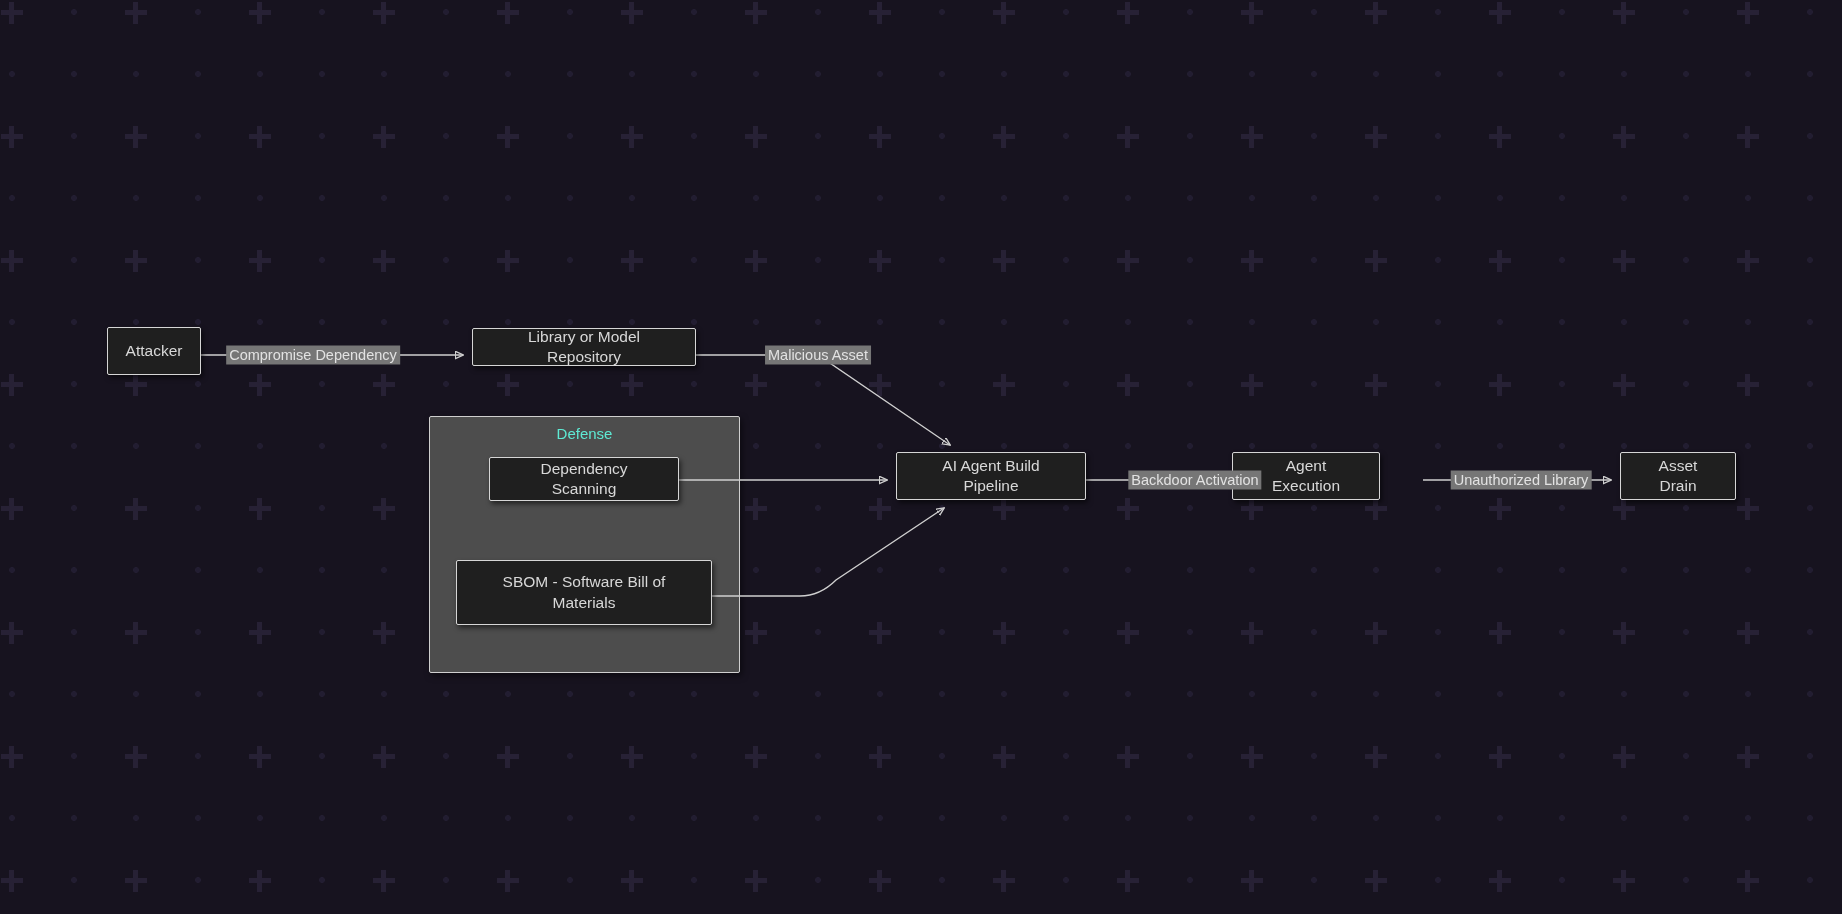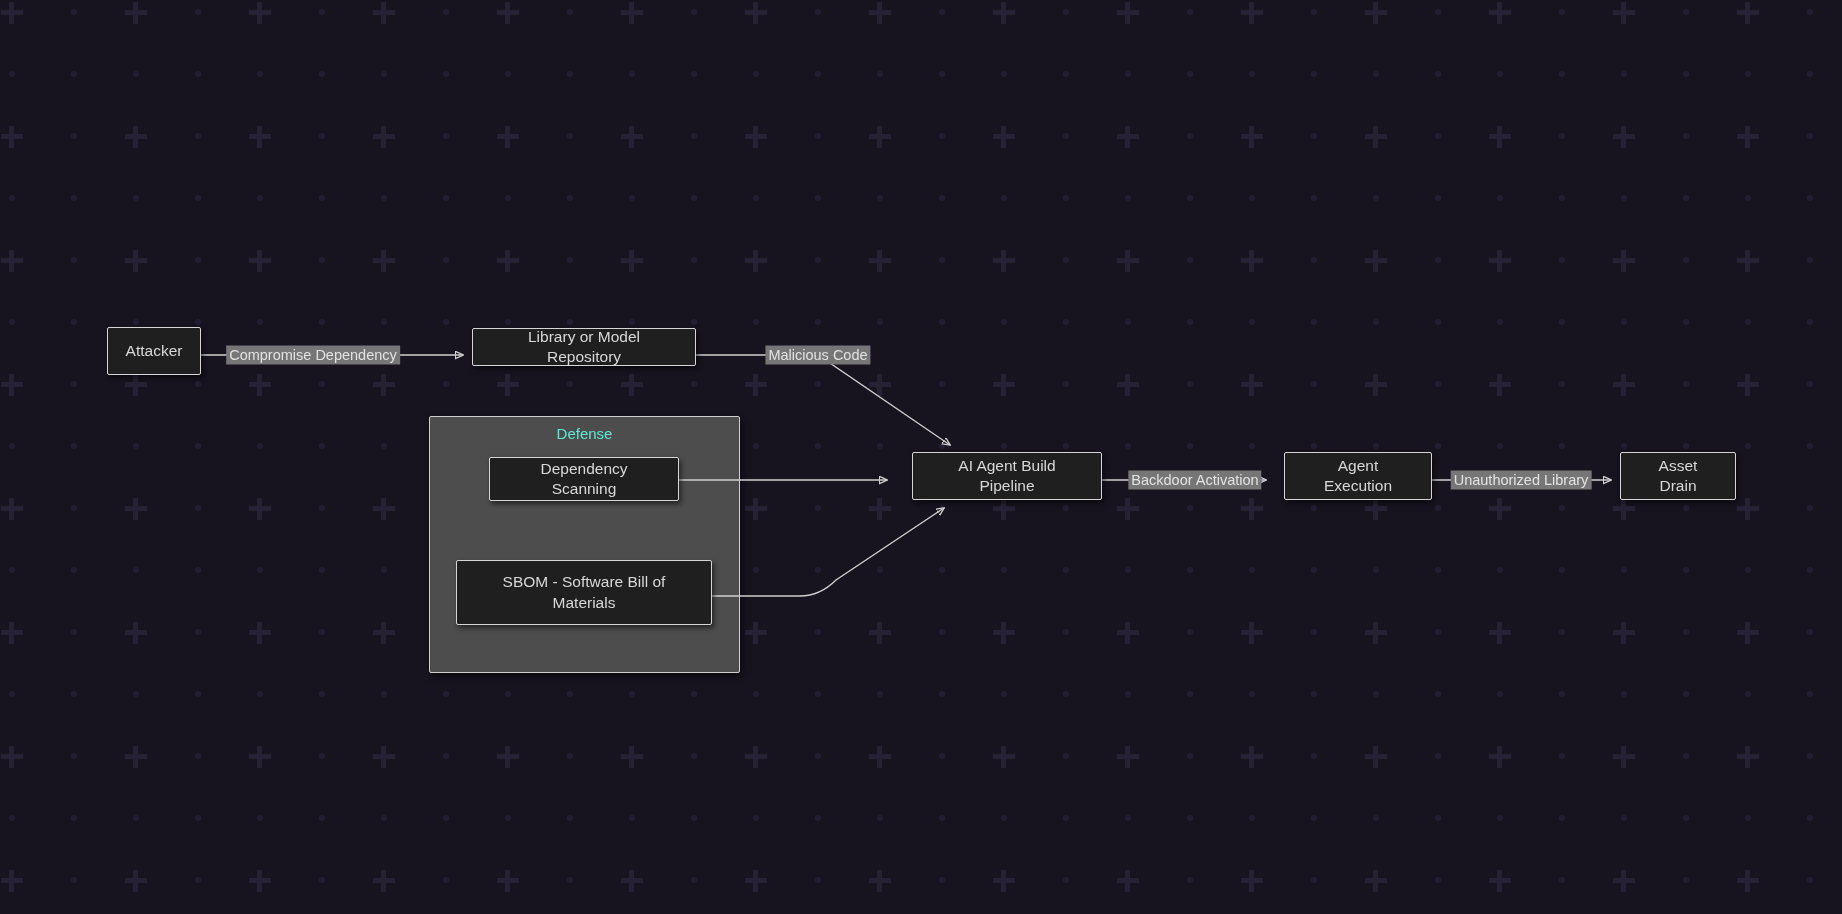--- a/index.html
+++ b/index.html
@@ -140,38 +140,38 @@
   </svg>
 
   <div class="node" id="n-attacker" style="left: 107px; top: 327px; width: 94px; height: 48px;">
     <span>Attacker</span>
   </div>
 
   <div class="node" id="n-repository" style="left: 472px; top: 328px; width: 224px; height: 38px;">
     <span>Library or Model Repository</span>
   </div>
 
-  <div class="node" id="n-pipeline" style="left: 896px; top: 452px; width: 190px; height: 48px; margin-left: 16px;">
+  <div class="node" id="n-pipeline" style="left: 896px; top: 452px; width: 190px; height: 48px;">
     <span>AI Agent Build Pipeline</span>
   </div>
 
-  <div class="node" id="n-execution" style="left: 1284px; top: 452px; width: 148px; height: 48px;">
+  <div class="node" id="n-execution" style="left: 1232px; top: 452px; width: 148px; height: 48px;">
     <span>Agent Execution</span>
   </div>
 
   <div class="node" id="n-assetdrain" style="left: 1620px; top: 452px; width: 116px; height: 48px;">
     <span>Asset Drain</span>
   </div>
 
   <div class="node" id="n-depscan" style="left: 489px; top: 457px; width: 190px; height: 44px;">
     <span>Dependency Scanning</span>
   </div>
 
   <div class="node" id="n-sbom" style="left: 456px; top: 560px; width: 256px; height: 65px;">
     <span>SBOM - Software Bill of Materials</span>
   </div>
 
   <div class="edge-label" id="el-e1" style="left: 313px; top: 355px;">Compromise Dependency</div>
-  <div class="edge-label" id="el-e2" style="left: 818px; top: 355px;">Malicious Code</div>
+  <div class="edge-label" id="el-e2" style="left: 818px; top: 355px;">Malicious Asset</div>
   <div class="edge-label" id="el-e3" style="left: 1181px; top: 480px; margin-left: 14px;">Backdoor Activation</div>
   <div class="edge-label" id="el-e4" style="left: 1521px; top: 480px;">Unauthorized Library</div>
 
 </div>
 
 </body></html>

